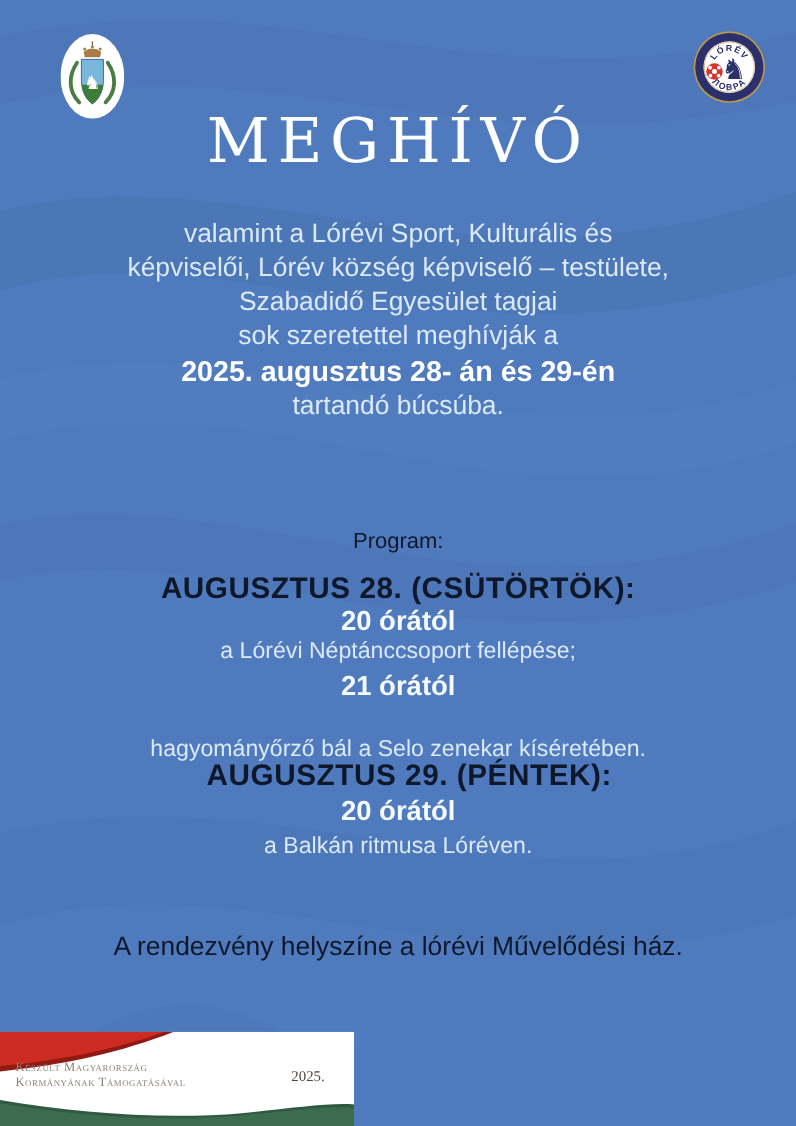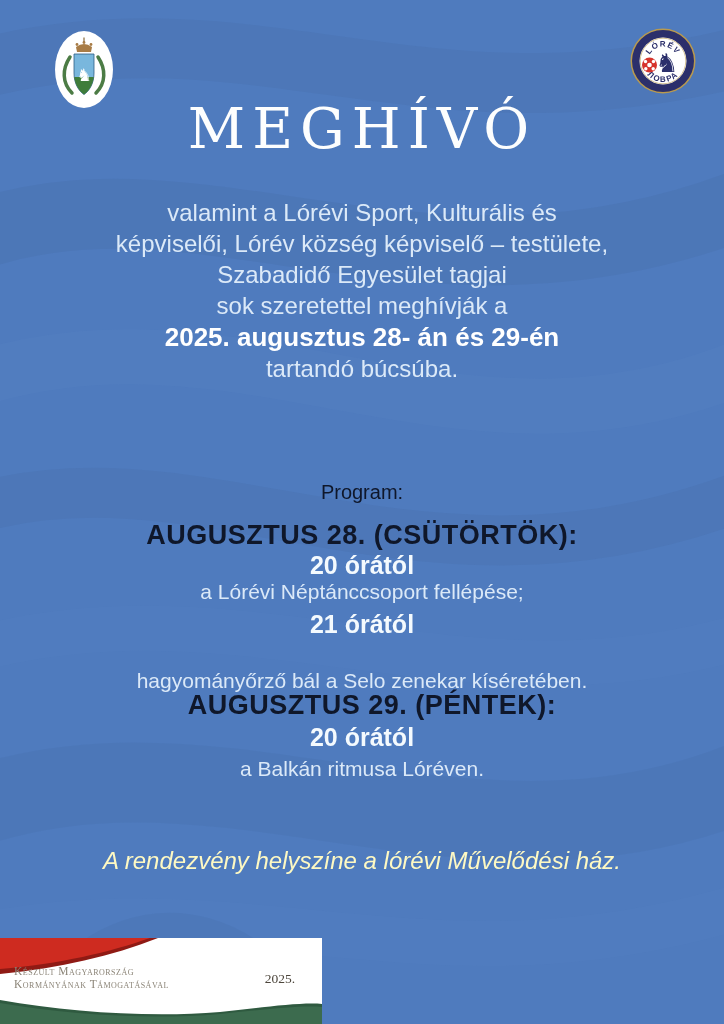--- a/index.html
+++ b/index.html
@@ -36,21 +36,21 @@
 
   .d1-title { top: 520px; }
   .d1-time1 { top: 551px; }
   .d1-event1 { top: 580px; }
   .d1-time2 { top: 610px; }
   .d1-event2 { top: 641px; margin-top: 28px; }
   .d2-title { top: 690px; padding-left: 20px; }
   .d2-time1 { top: 723px; }
   .d2-event1 { top: 757px; }
 
-  .venue { top: 847px; font-size: 24px; color: #fef9c3; font-style: italic; }
+  .venue { top: 847px; font-size: 24px; color: #0f172a; }
 
   .footer-band { position: absolute; left: 0; top: 938px; width: 322px; height: 86px; }
   .footer-support {
     position: absolute; left: 14px; top: 965px;
     font-family: "Liberation Serif", serif;
     font-variant: small-caps; letter-spacing: 0.5px;
     font-size: 11.5px; line-height: 12.5px; color: #8b8477;
   }
   .footer-year {
     position: absolute; left: 250px; top: 971px; width: 60px;

